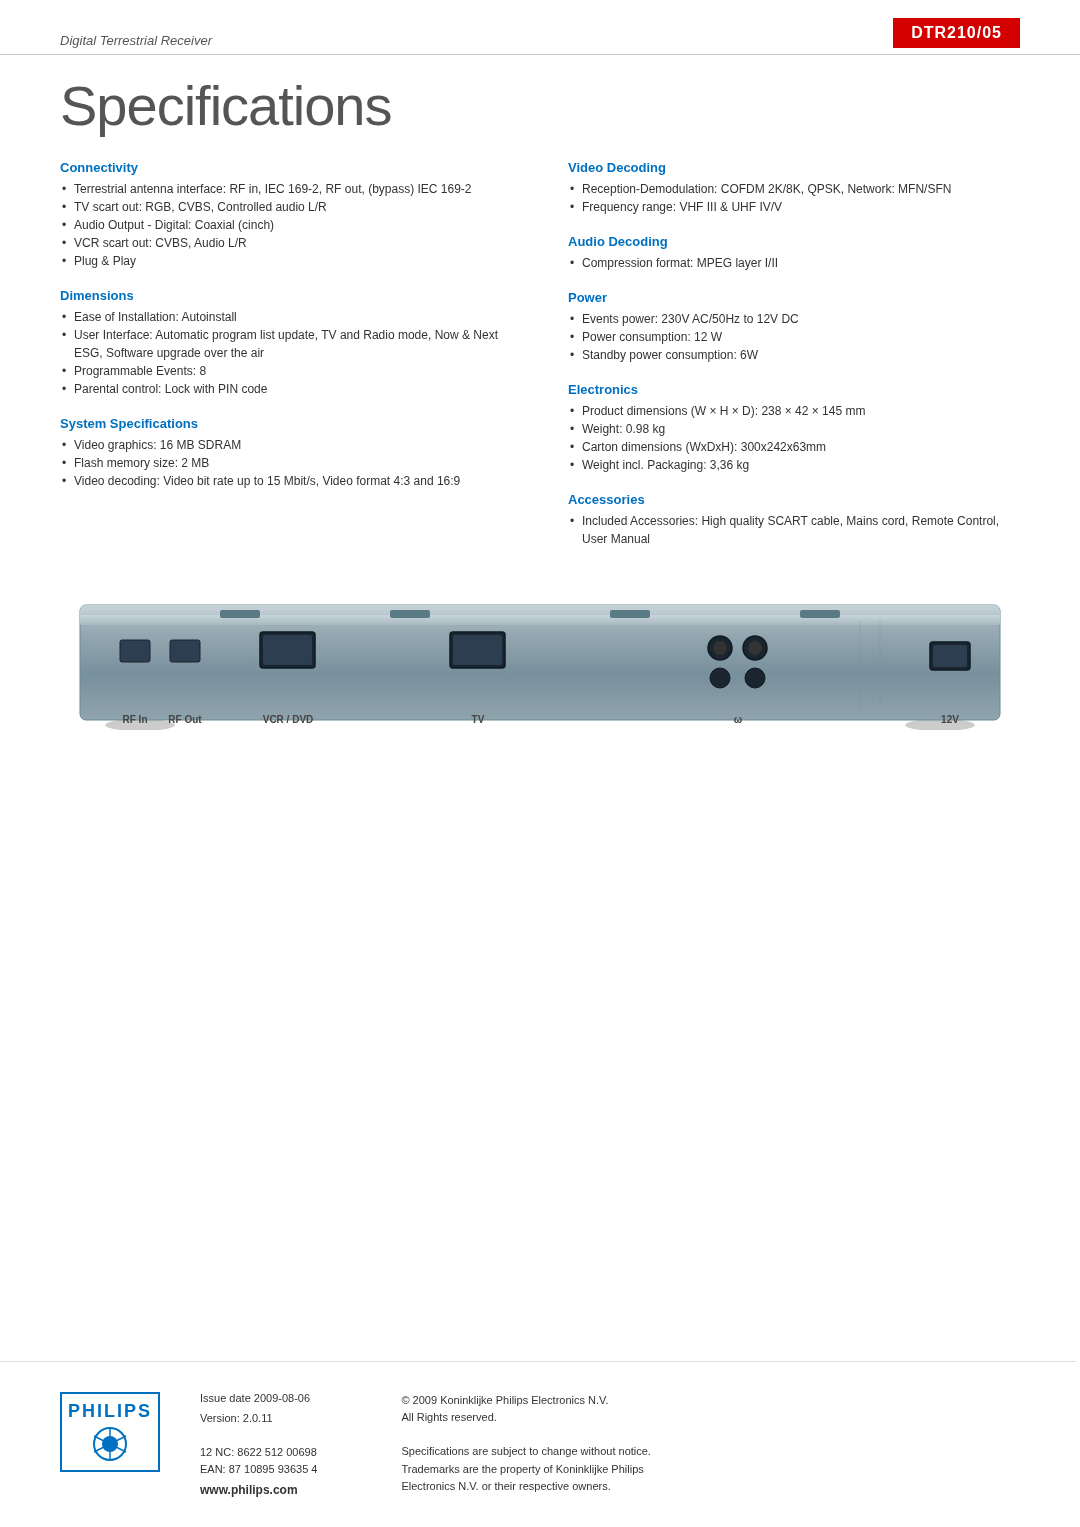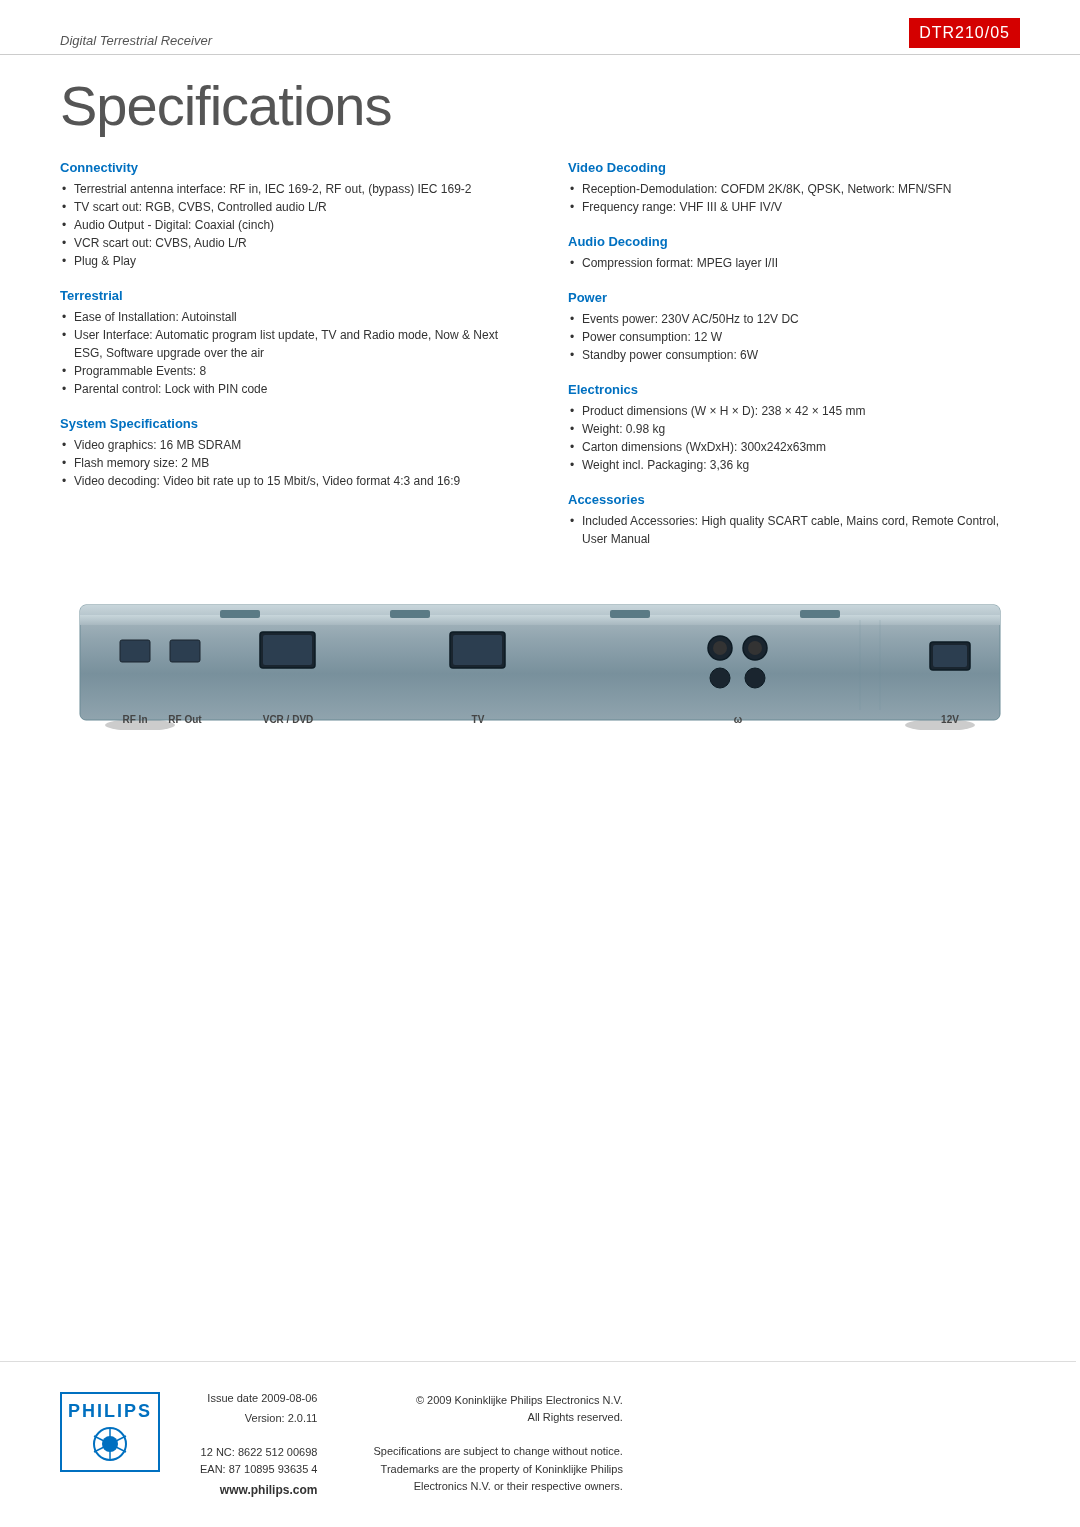--- a/index.html
+++ b/index.html
@@ -24,22 +24,22 @@
     }
     .header-subtitle {
       font-size: 13px;
       color: #555;
       font-style: italic;
     }
     .header-model-badge {
       background: #d40000;
       color: #fff;
       font-size: 16px;
-      font-weight: normal;
-      padding: 6px 10px;
+      font-weight: bold;
+      padding: 6px 18px;
       letter-spacing: 1px;
     }
 
     
     .page-title {
       font-size: 56px;
       font-weight: 300;
       color: #555;
       padding: 18px 60px 22px 60px;
       letter-spacing: -1px;
@@ -112,25 +112,24 @@
       gap: 4px;
     }
     .footer-logo-text {
       color: #0070c0;
       font-size: 18px;
       font-weight: bold;
       letter-spacing: 2px;
     }
     .footer-info {
       display: flex;
-      gap: 56px;
+      gap: 84px;
       flex: 1;
       font-size: 11px;
       color: #333;
-      text-align: right;
     }
     .footer-col {
       display: flex;
       flex-direction: column;
       gap: 8px;
     }
     .footer-nc {
       font-size: 11px;
       color: #333;
       line-height: 1.6;
@@ -163,21 +162,21 @@
         <div class="spec-section-title">Connectivity</div>
         <ul class="spec-list">
           <li>Terrestrial antenna interface: RF in, IEC 169-2, RF out, (bypass) IEC 169-2</li>
           <li>TV scart out: RGB, CVBS, Controlled audio L/R</li>
           <li>Audio Output - Digital: Coaxial (cinch)</li>
           <li>VCR scart out: CVBS, Audio L/R</li>
           <li>Plug &amp; Play</li>
         </ul>
       </div>
       <div class="spec-section">
-        <div class="spec-section-title">Terrestrial</div>
+        <div class="spec-section-title">Dimensions</div>
         <ul class="spec-list">
           <li>Ease of Installation: Autoinstall</li>
           <li>User Interface: Automatic program list update, TV and Radio mode, Now &amp; Next ESG, Software upgrade over the air</li>
           <li>Programmable Events: 8</li>
           <li>Parental control: Lock with PIN code</li>
         </ul>
       </div>
       <div class="spec-section">
         <div class="spec-section-title">System Specifications</div>
         <ul class="spec-list">

